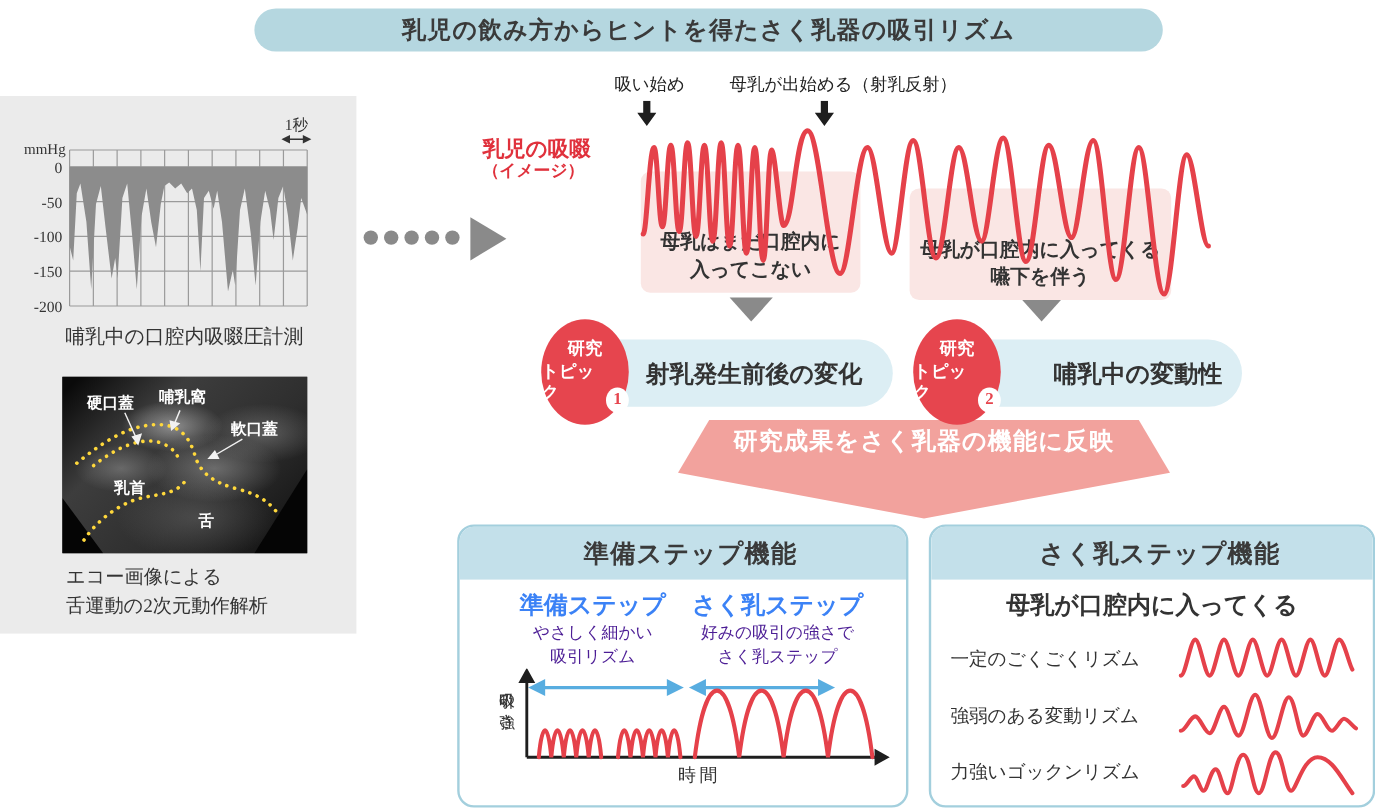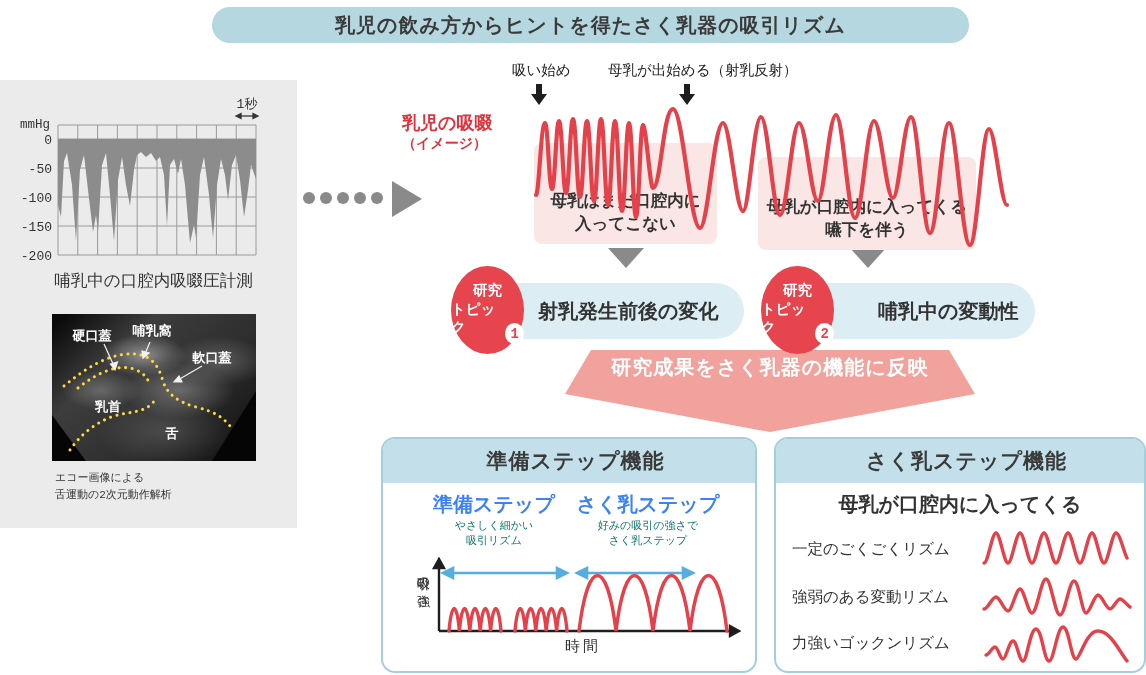--- a/index.html
+++ b/index.html
@@ -1,18 +1,18 @@
 <!DOCTYPE html>
 <html><head>
 <meta charset="utf-8">
 <style>
   html,body{margin:0;padding:0;background:#fff;}
   #canvas{
     position:relative;width:1146px;height:675px;background:#fff;overflow:hidden;
-    font-family:Liberation Mono, monospace;color:#333;
+    font-family:Liberation Serif, serif;color:#333;
   }
   .abs{position:absolute;}
   
   .title-banner{
     left:212px;top:7px;width:757px;height:36px;border-radius:18px;
     background:#b5d7e0;display:flex;align-items:center;justify-content:center;
     font-size:20px;font-weight:700;color:#3a3a3a;letter-spacing:1px;
   }
   
   .left-panel{left:0;top:80px;width:297px;height:448px;background:#ebebeb;}
@@ -23,21 +23,21 @@
       radial-gradient(60px 30px at 45% 28%, rgba(210,210,210,.55), transparent 70%),
       radial-gradient(80px 40px at 62% 52%, rgba(180,180,180,.45), transparent 70%),
       radial-gradient(55px 28px at 24% 52%, rgba(150,150,150,.5), transparent 70%),
       radial-gradient(95px 50px at 55% 80%, rgba(130,130,130,.35), transparent 70%),
       radial-gradient(70px 35px at 82% 32%, rgba(160,160,160,.4), transparent 70%),
       linear-gradient(135deg, #0a0a0a 4%, #3d3d3d 30%, #2e2e2e 62%, #121212 96%);
   }
   .echo-corner{position:absolute;width:0;height:0;}
   .echo-corner.bl{left:0;bottom:0;border-bottom:46px solid #050505;border-right:34px solid transparent;}
   .echo-corner.br{right:0;bottom:0;border-bottom:70px solid #050505;border-left:44px solid transparent;}
-  .echo-caption{left:55px;top:390px;font-size:11px;line-height:1.5;color:#333;}
+  .echo-caption{left:55px;top:390px;font-size:16px;line-height:1.5;color:#333;}
   
   .dot{width:12px;height:12px;border-radius:50%;background:#8a8a8a;top:192px;}
   .tri-right{top:181px;left:392px;width:0;height:0;border-left:30px solid #8a8a8a;border-top:18px solid transparent;border-bottom:18px solid transparent;}
   
   .wave-side-label{left:402px;top:114px;color:#e0313c;line-height:1.2;}
   .wave-side-label .l1{font-size:18px;font-weight:700;}
   .wave-side-label .l2{font-size:14px;font-weight:700;}
   .marker-label{top:61px;font-size:14.5px;color:#222;}
   .pink-note{background:#fae6e4;border-radius:8px;display:flex;flex-direction:column;justify-content:flex-end;align-items:center;padding-bottom:8px;box-sizing:border-box;z-index:1;}
   .pink-note .t{font-size:16.5px;font-weight:600;color:#333;line-height:1.35;text-align:center;}
@@ -55,21 +55,21 @@
     display:flex;align-items:center;justify-content:center;margin-left:1px;margin-bottom:-6px;}
   
   .banner-text{left:560px;top:354px;width:420px;text-align:center;font-size:20px;font-weight:700;color:#fff;z-index:2;letter-spacing:1px;}
   
   .bottom-box{top:437px;height:236px;background:#fff;border:2px solid #a3cfdd;border-radius:14px;box-sizing:border-box;overflow:hidden;}
   .box-header{height:44px;background:#c3e0ea;display:flex;align-items:center;justify-content:center;
     font-size:21px;font-weight:700;color:#3a3a3a;letter-spacing:1px;padding-left:13px;}
   .prep-box{left:381px;width:376px;}
   .express-box{left:774px;width:372px;}
   .col-title{top:52px;font-size:20px;font-weight:700;color:#3b82f6;text-align:center;width:150px;}
-  .col-sub{top:80px;font-size:11px;color:#0f766e;text-align:center;width:150px;line-height:1.4;}
+  .col-sub{top:80px;font-size:14px;color:#4c1d95;text-align:center;width:150px;line-height:1.4;}
   .y-label-vert{left:30px;top:128px;writing-mode:vertical-rl;font-size:13px;color:#333;letter-spacing:1px;}
   .express-title{top:52px;left:0;width:100%;text-align:center;font-size:20px;font-weight:700;color:#333;}
   .rhythm-row{left:16px;width:340px;height:48px;display:flex;align-items:center;justify-content:space-between;}
   .rhythm-label{font-size:15.5px;color:#333;white-space:nowrap;}
 </style>
 </head>
 <body>
 
 <div id="canvas">
 

